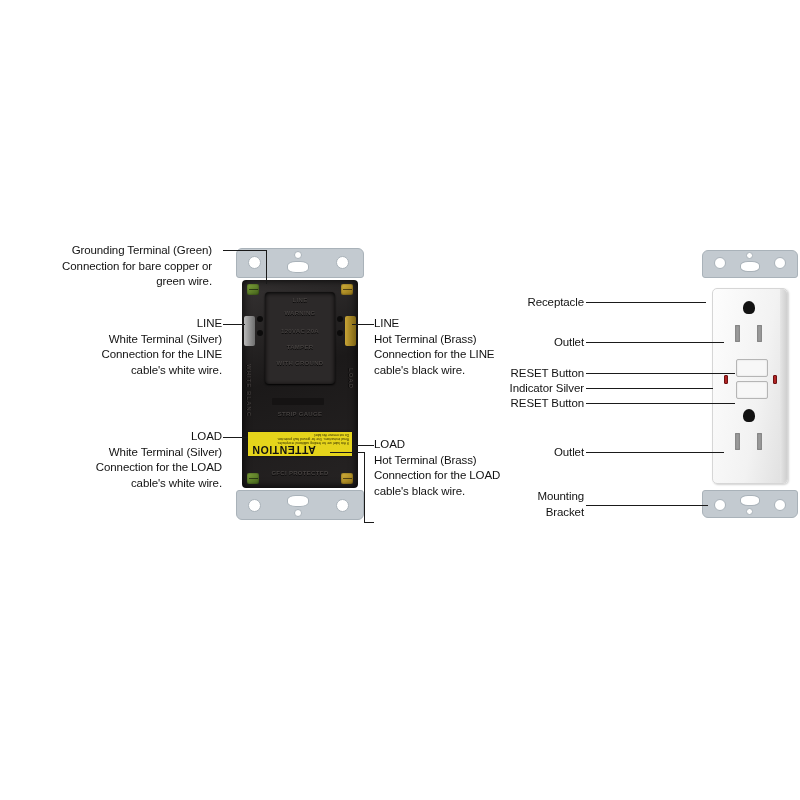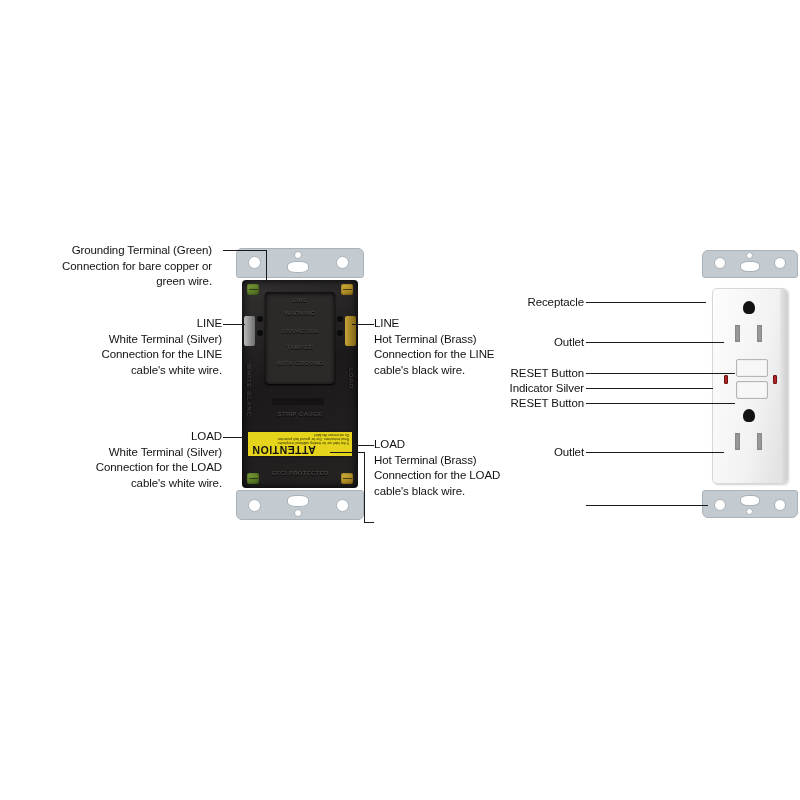--- a/index.html
+++ b/index.html
@@ -388,15 +388,17 @@
 
   <div class="lbl right-al" style="left:490px; top:381px; width:94px;">Indicator Silver</div>
   <div class="leader h" style="left:586px; top:388px; width:127px;"></div>
 
   <div class="lbl right-al" style="left:490px; top:396px; width:94px;">RESET Button</div>
   <div class="leader h" style="left:586px; top:403px; width:149px;"></div>
 
   <div class="lbl right-al" style="left:520px; top:445px; width:64px;">Outlet</div>
   <div class="leader h" style="left:586px; top:452px; width:138px;"></div>
 
+  <div class="lbl right-al" style="left:500px; top:489px; width:84px;">Mounting
+Bracket</div>
   <div class="leader h" style="left:586px; top:505px; width:122px;"></div>
 
 </div>
 
 </body></html>

